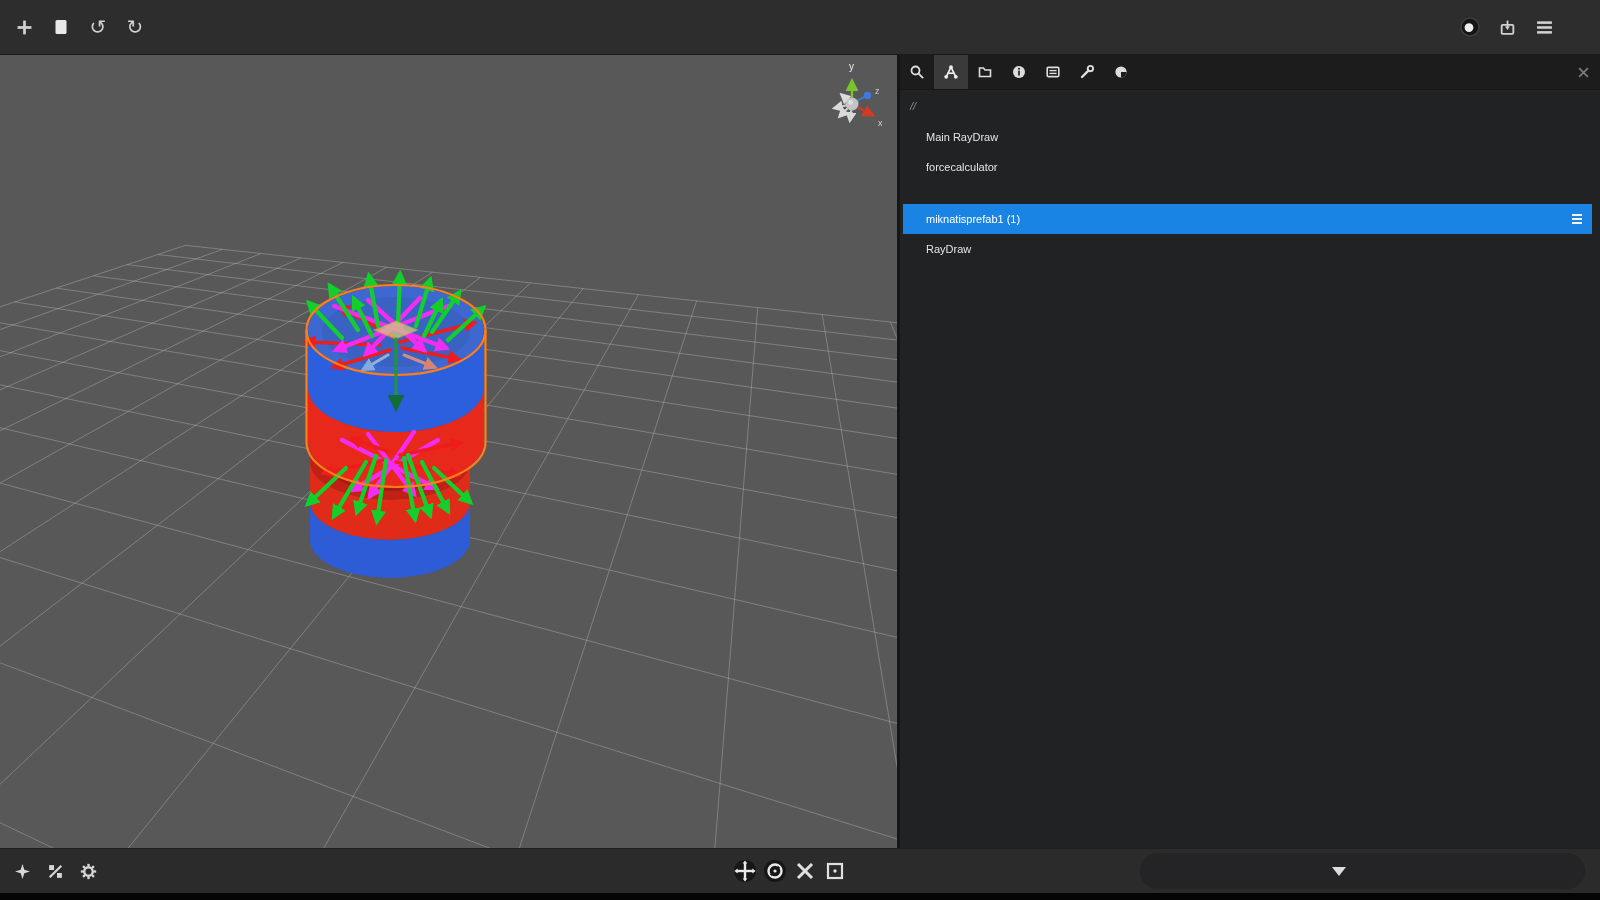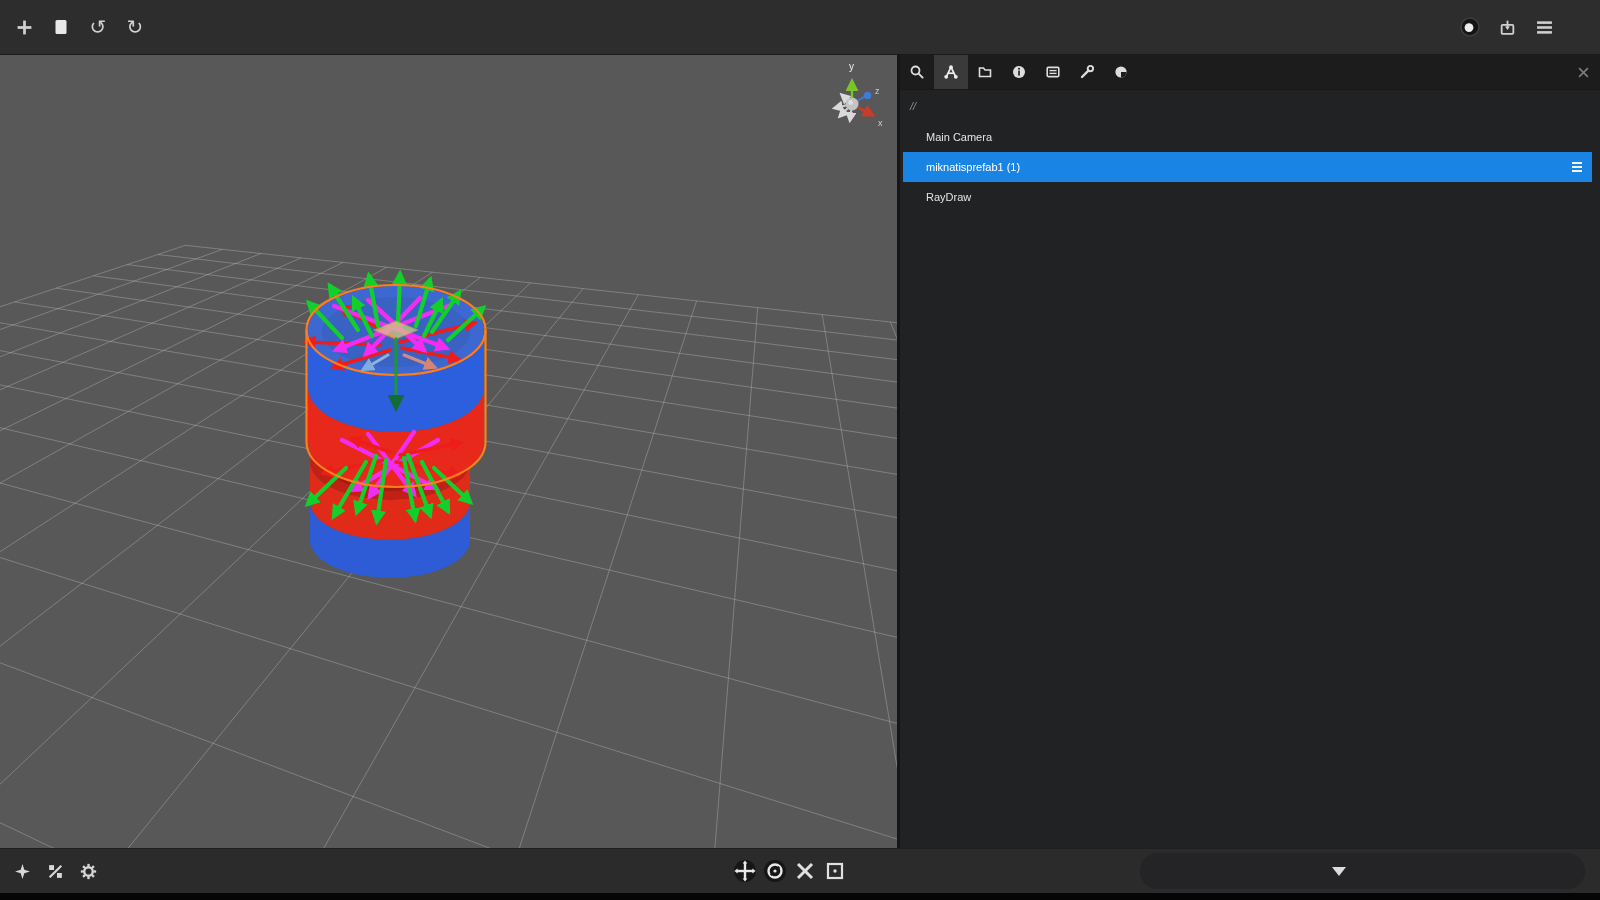--- a/index.html
+++ b/index.html
@@ -30,21 +30,21 @@
   .tab{width:34px;display:flex;align-items:center;justify-content:center;background:transparent;
        border:0;padding:0;cursor:pointer;}
   .tab.active{background:#3a3a3b;}
   .tab-close{position:absolute;right:8px;top:8px;width:18px;height:18px;display:flex;
              align-items:center;justify-content:center;cursor:pointer;opacity:.75;}
   .breadcrumb{height:32px;line-height:32px;padding-left:10px;font-size:11px;font-style:italic;
               color:#909193;}
   .hier{position:absolute;left:3px;right:8px;top:67px;}
   .hrow{height:30px;display:flex;align-items:center;justify-content:space-between;
         padding-left:23px;padding-right:10px;font-size:11px;color:#e3e4e5;cursor:pointer;}
-  .hrow.selected{background:#1a84e4;color:#ffffff;}
+  .hrow.selected{background:#1a84e4;color:#ffffff;margin-top:22px;}
   .row-menu{display:flex;flex-direction:column;gap:2px;}
   .row-menu i{display:block;width:10px;height:2px;background:#f2f4f6;}
 
   
   .bottombar{position:absolute;left:0;top:848px;width:1600px;height:45px;background:#2b2b2c;
              border-top:1px solid #1f1f20;}
   .bb-left{position:absolute;left:8px;top:8px;display:flex;gap:5px;}
   .bb-center{position:absolute;left:731px;top:8px;display:flex;gap:2px;}
   .dropdown{position:absolute;left:1140px;top:4px;width:445px;height:36px;background:#242426;
             border-radius:18px;cursor:pointer;}
@@ -308,21 +308,24 @@
         <span class="tab-close">
         <svg width="11" height="11" viewBox="0 0 10 10">
           <line x1="1" y1="1" x2="9" y2="9" stroke="#9a9a9a" stroke-width="1.6"></line>
           <line x1="9" y1="1" x2="1" y2="9" stroke="#9a9a9a" stroke-width="1.6"></line>
         </svg>
       </span>
     </div>
     <div class="breadcrumb">//</div>
     <div class="hier" id="hier">
         <div class="hrow">
-          <span>Main Camera</span>
+          <span>Main RayDraw</span>
+        </div>
+        <div class="hrow">
+          <span>forcecalculator</span>
         </div>
         <div class="hrow selected">
           <span>miknatisprefab1 (1)</span>
           <span class="row-menu">
             <i></i>
             <i></i>
             <i></i>
           </span>
         </div>
         <div class="hrow">

